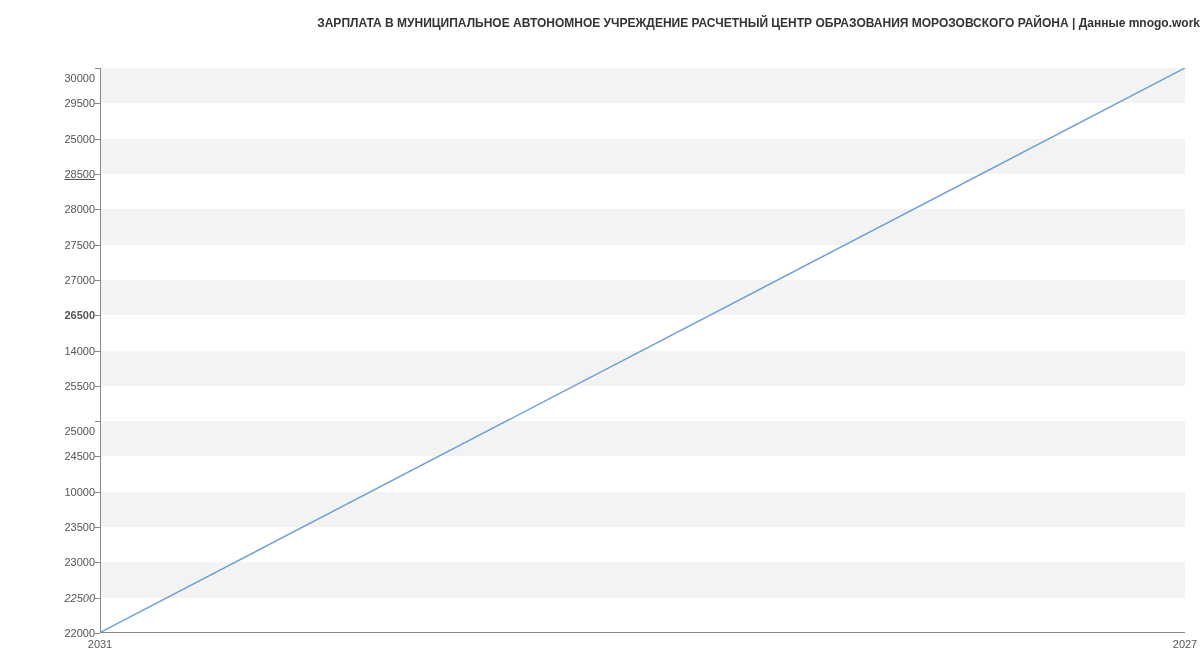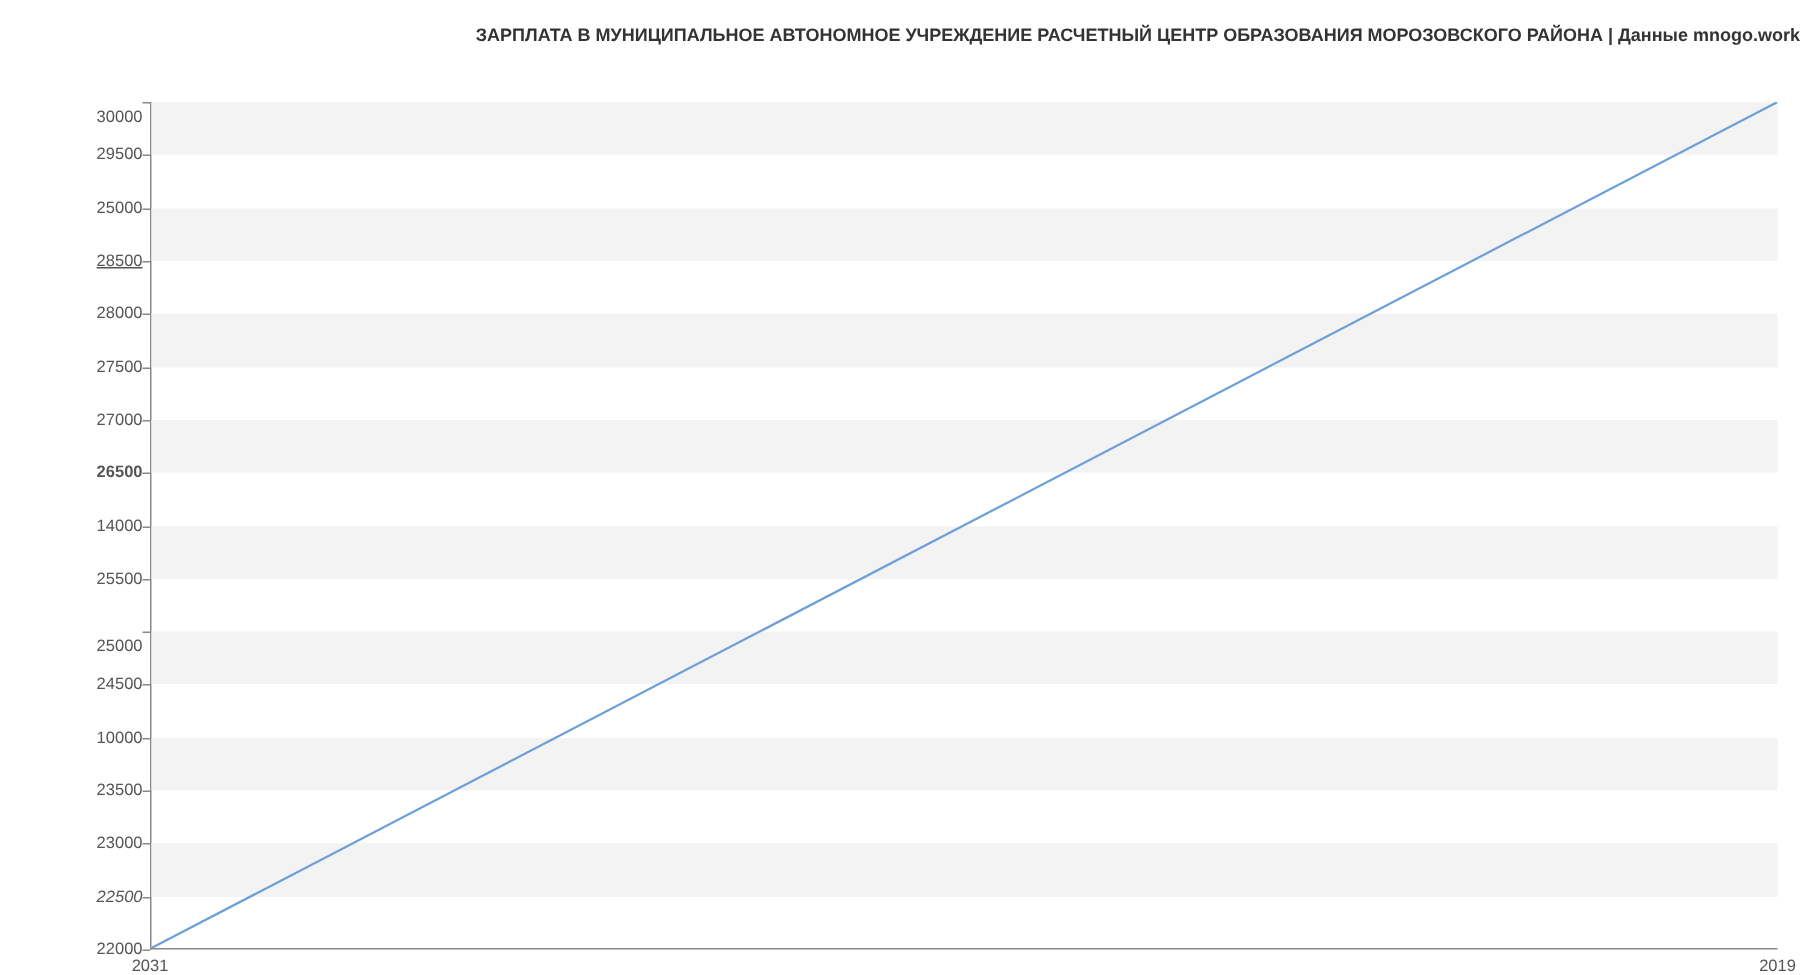--- a/index.html
+++ b/index.html
@@ -116,14 +116,14 @@
     <div class="y-tick-mark" style="top: 171.25px;"></div>
     <div class="y-tick" style="top: 135.938px; text-decoration: underline;">28500</div>
     <div class="y-tick-mark" style="top: 135.938px;"></div>
     <div class="y-tick" style="top: 100.625px;">25000</div>
     <div class="y-tick-mark" style="top: 100.625px;"></div>
     <div class="y-tick" style="top: 65.3125px;">29500</div>
     <div class="y-tick-mark" style="top: 65.3125px;"></div>
     <div class="y-tick" style="top: 40px;">30000</div>
     <div class="y-tick-mark" style="top: 30px;"></div>
     <div class="x-tick" style="left: 100px;">2031</div>
-    <div class="x-tick" style="left: 1185px;">2019</div>
+    <div class="x-tick" style="left: 1185px;">2027</div>
   </div>
 
 </body></html>

